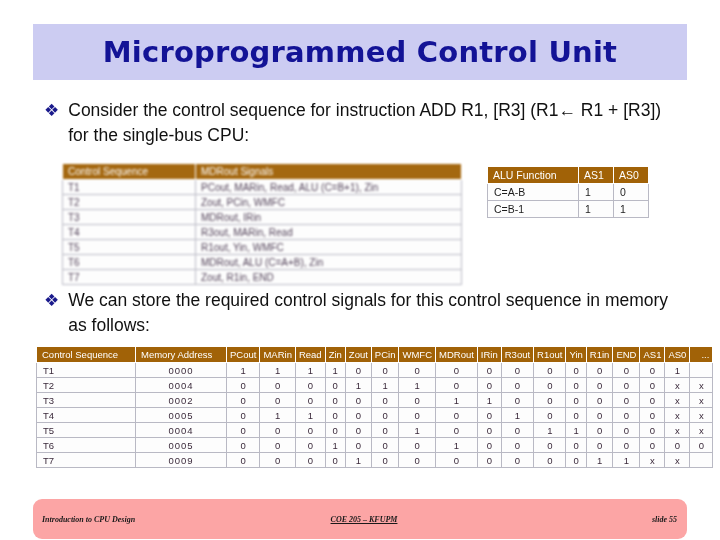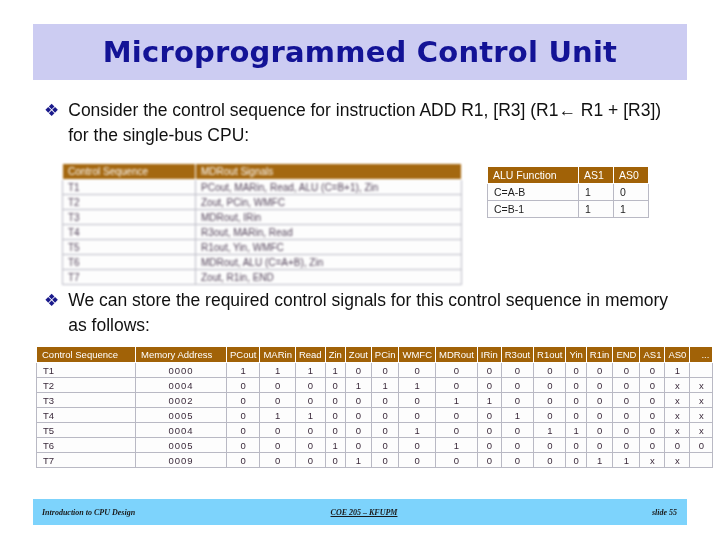--- a/index.html
+++ b/index.html
@@ -84,26 +84,26 @@
   #mem-table{font-size:9.5px;}
   #mem-table th{padding:2px 3px;font-size:9.5px;text-align:right;}
   #mem-table th.lbl{text-align:left;padding:2px 5px;}
   #mem-table td{padding:1.5px 3px;text-align:center;color:#3b2a3b;}
   #mem-table td.seq{text-align:left;padding:1.5px 6px;width:86px;}
   #mem-table td.addr{text-align:center;width:84px;letter-spacing:1px;}
   #mem-table td.dots{width:16px;}
 
   
   .footer{
-    position:absolute;left:33px;top:499px;width:654px;height:26px;
-    background:#7dd3fc;
+    position:absolute;left:33px;top:499px;width:654px;height:40px;
+    background:#fca5a5;
     display:flex;align-items:center;
     font-family:"Liberation Serif", serif;
     font-style:italic;font-weight:bold;
-    font-size:8px;color:#1a1a1a;
+    font-size:8px;color:#1a1a1a;border-radius:9px;
   }
   .footer .f-left{position:absolute;left:9px;}
   .footer .f-center{position:absolute;left:8px;right:0;text-align:center;text-decoration:underline;}
   .footer .f-right{position:absolute;right:10px;}
 </style>
 </head>
 <body>
 
 <div id="slide">
 

